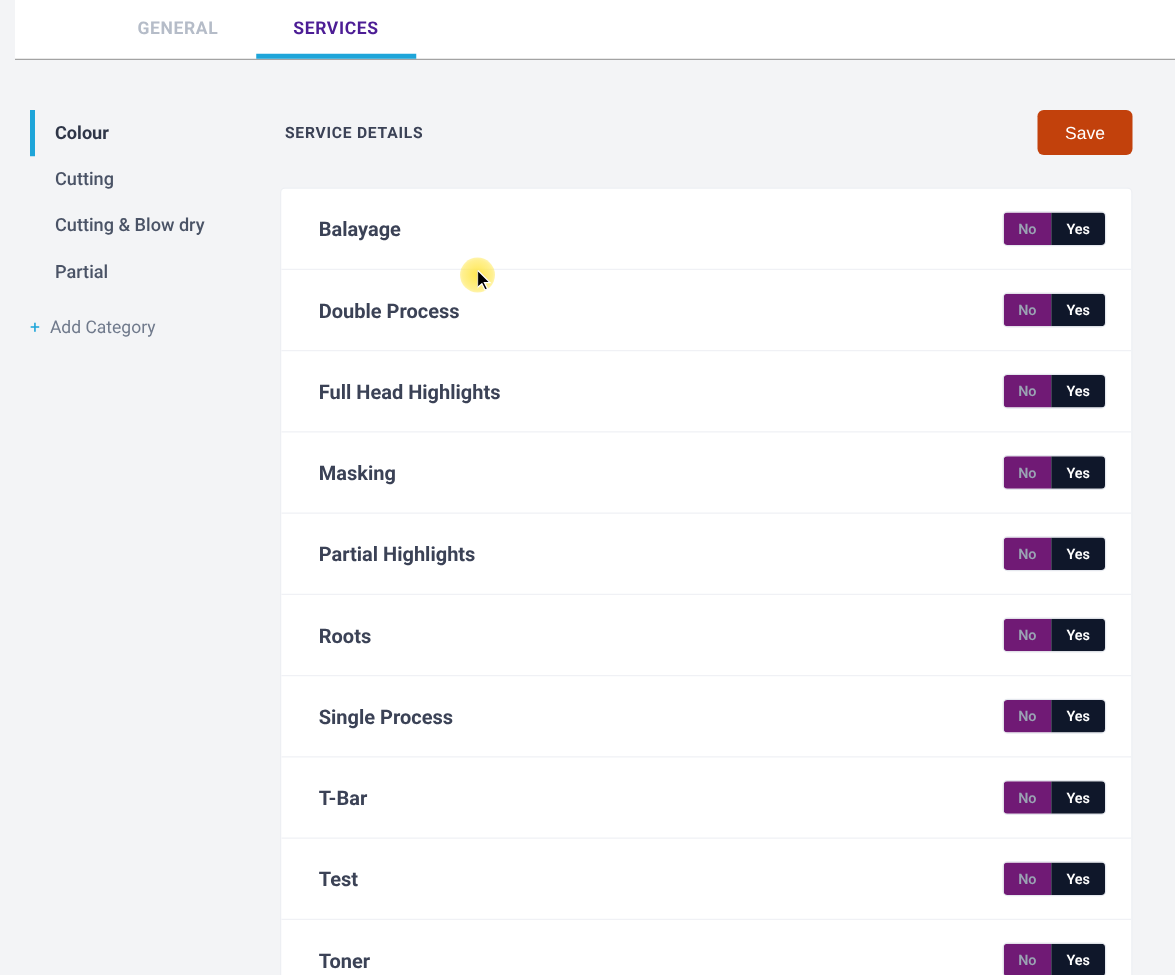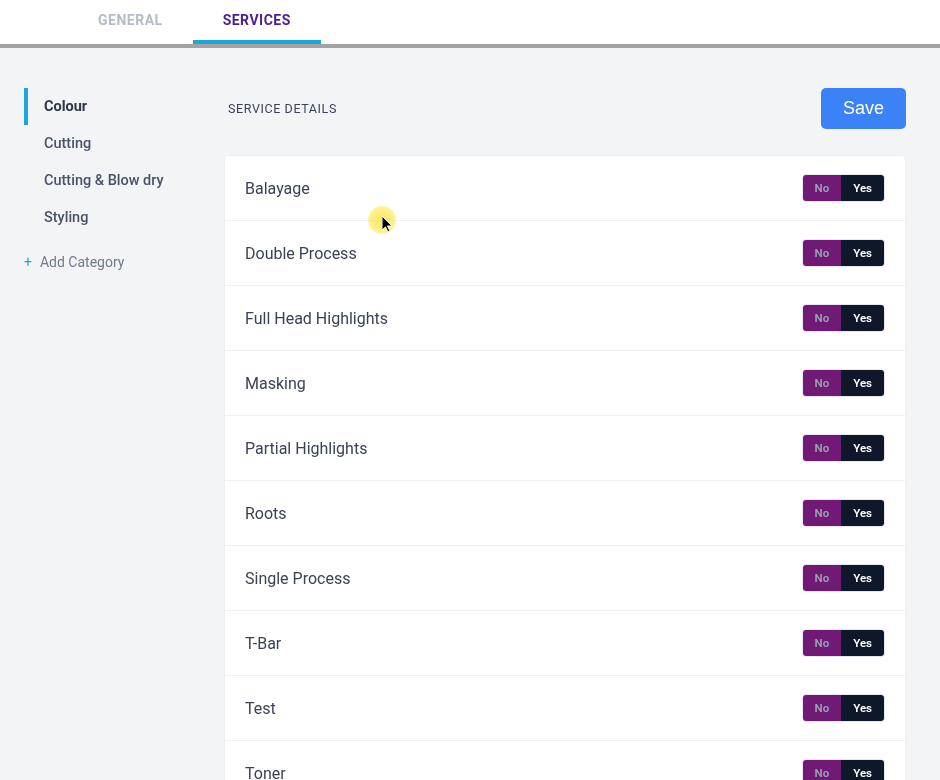--- a/index.html
+++ b/index.html
@@ -10,21 +10,22 @@
     width: 940px;
     height: 780px;
     overflow: hidden;
   }
   .topbar {
     background: #ffffff;
     height: 48px;
     display: flex;
     align-items: flex-end;
     padding: 0 0 0 68px;
-    border-bottom: 4px solid #a3a3a3;
+    border-bottom: 1px solid #a3a3a3;
+    margin-left: 12px;
   }
   .tab {
     font-size: 14px;
     font-weight: 700;
     letter-spacing: 0.5px;
     padding: 14px 30px 12px 30px;
     color: #b5bcc8;
     cursor: pointer;
     border-bottom: 4px solid transparent;
   }
@@ -75,52 +76,53 @@
   }
   .main-header {
     display: flex;
     align-items: center;
     justify-content: space-between;
     margin-bottom: 26px;
     padding-left: 4px;
   }
   .section-title {
     font-size: 12.5px;
-    font-weight: 400;
+    font-weight: 700;
     letter-spacing: 0.6px;
     color: #3b4256;
   }
   .save-btn {
-    background: #3b82f6;
+    background: #c2410c;
     color: #ffffff;
     border: none;
     border-radius: 5px;
     padding: 10px 22px;
-    font-size: 18px;
+    font-size: 14px;
     font-weight: 500;
     cursor: pointer;
   }
   .panel {
     background: #ffffff;
     border: 1px solid #edeff3;
     border-radius: 4px;
     overflow: hidden;
   }
   .service-row {
     display: flex;
     align-items: center;
     justify-content: space-between;
     padding: 18px 20px;
     border-bottom: 1px solid #f0f1f5;
   }
   .service-row:last-child { border-bottom: none; }
   .service-name {
     font-size: 16px;
-    font-weight: 400;
+    font-weight: 700;
     color: #3b4256;
+    margin-left: 10px;
   }
   .toggle {
     display: flex;
     border-radius: 4px;
     overflow: hidden;
     border: 1px solid #e5e8ee;
   }
   .toggle-no, .toggle-yes {
     font-size: 11.5px;
     font-weight: 600;
@@ -156,21 +158,21 @@
   <div class="tab">GENERAL</div>
   <div class="tab active">SERVICES</div>
 </div>
 
 <div class="content">
   <aside class="sidebar">
     <ul class="sidebar-list">
       <li class="sidebar-item active">Colour</li>
       <li class="sidebar-item">Cutting</li>
       <li class="sidebar-item">Cutting &amp; Blow dry</li>
-      <li class="sidebar-item">Styling</li>
+      <li class="sidebar-item">Partial</li>
     </ul>
     <div class="add-category">
       <span class="plus">+</span>
       <span>Add Category</span>
     </div>
   </aside>
 
   <main class="main">
     <div class="main-header">
       <div class="section-title">SERVICE DETAILS</div>

